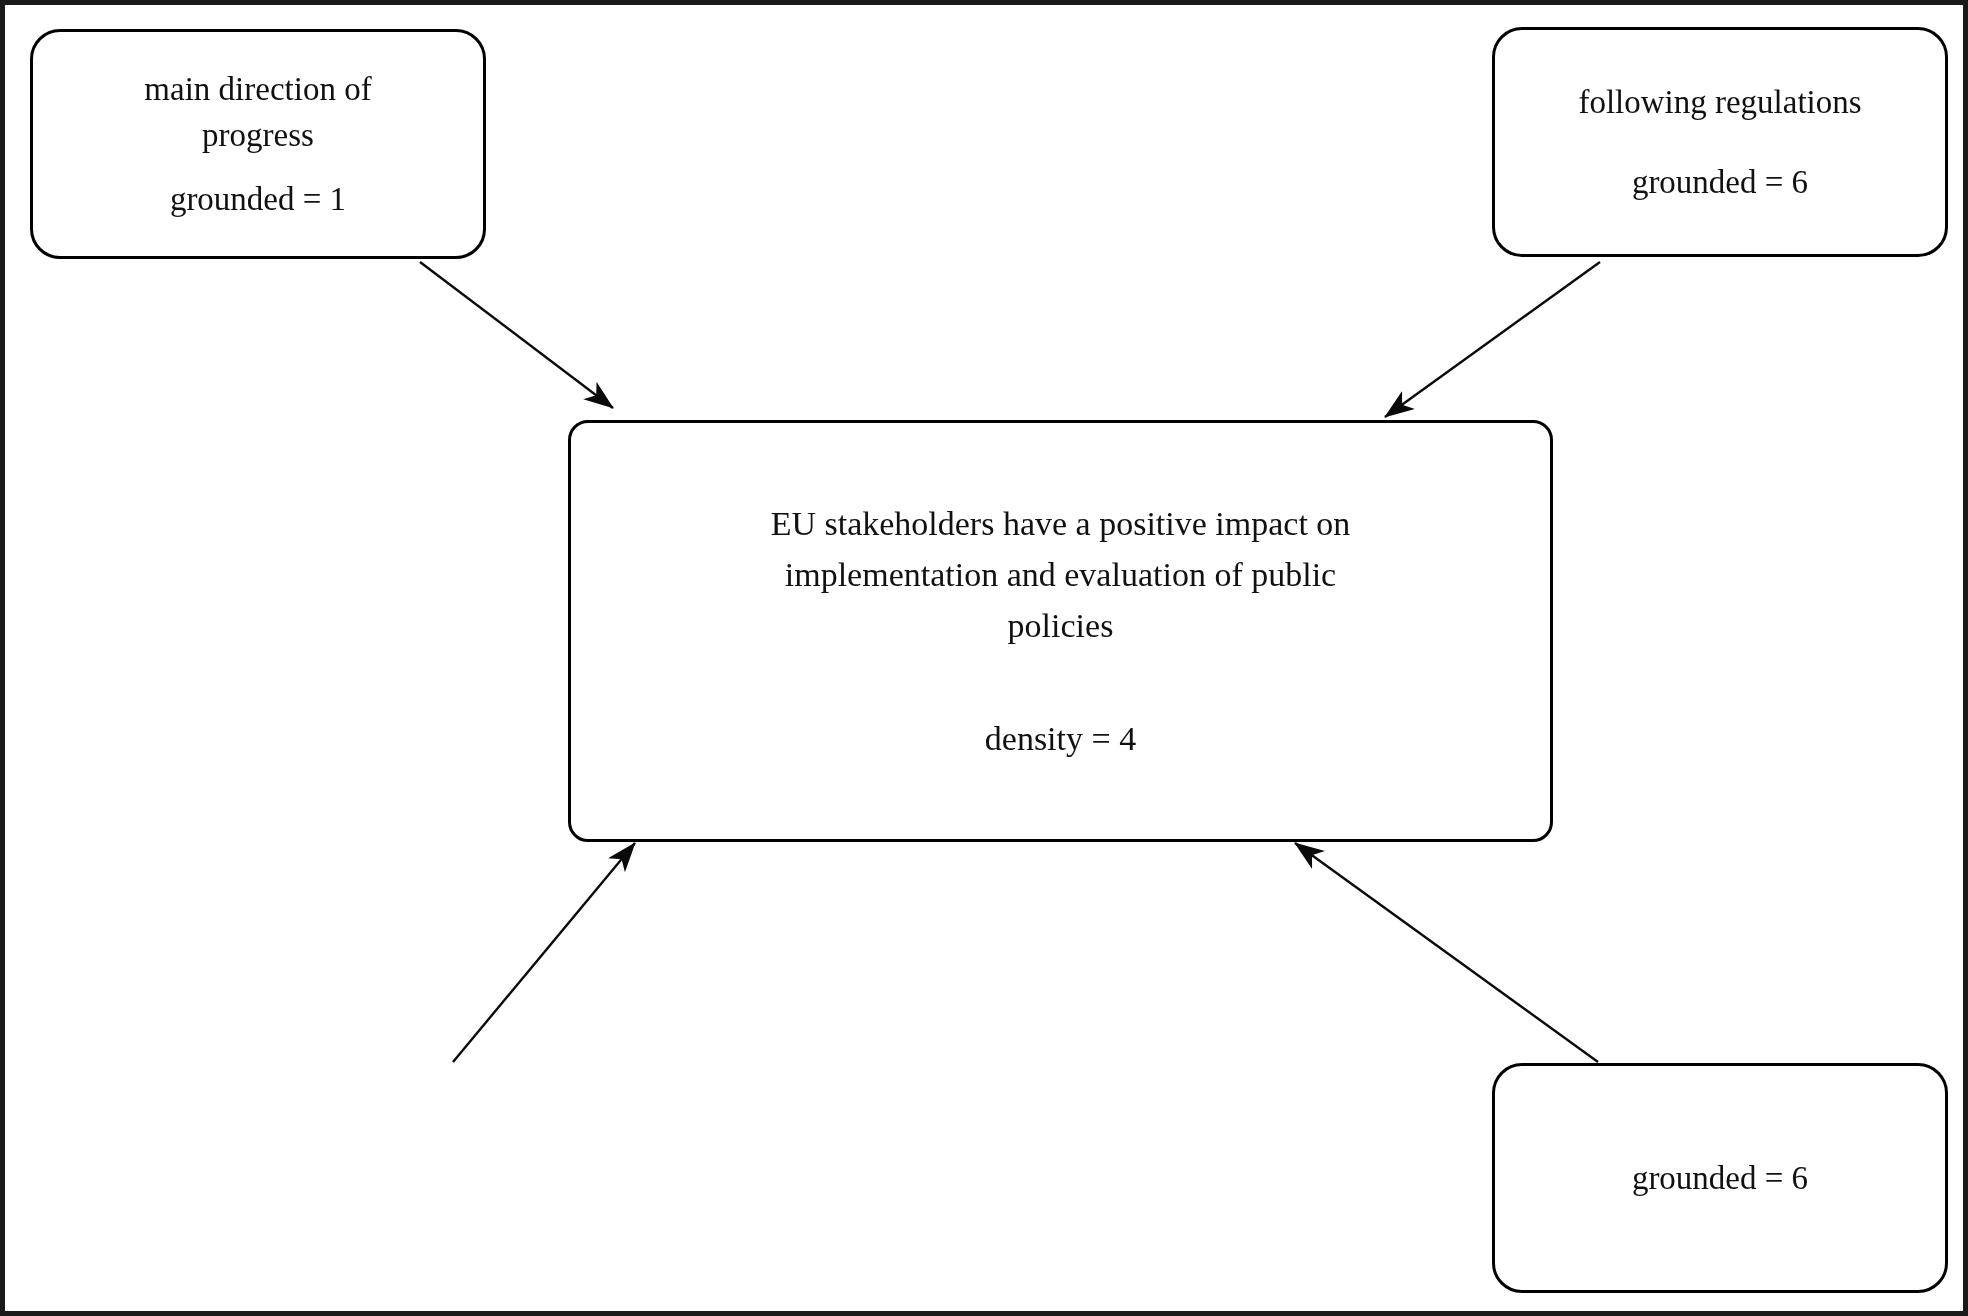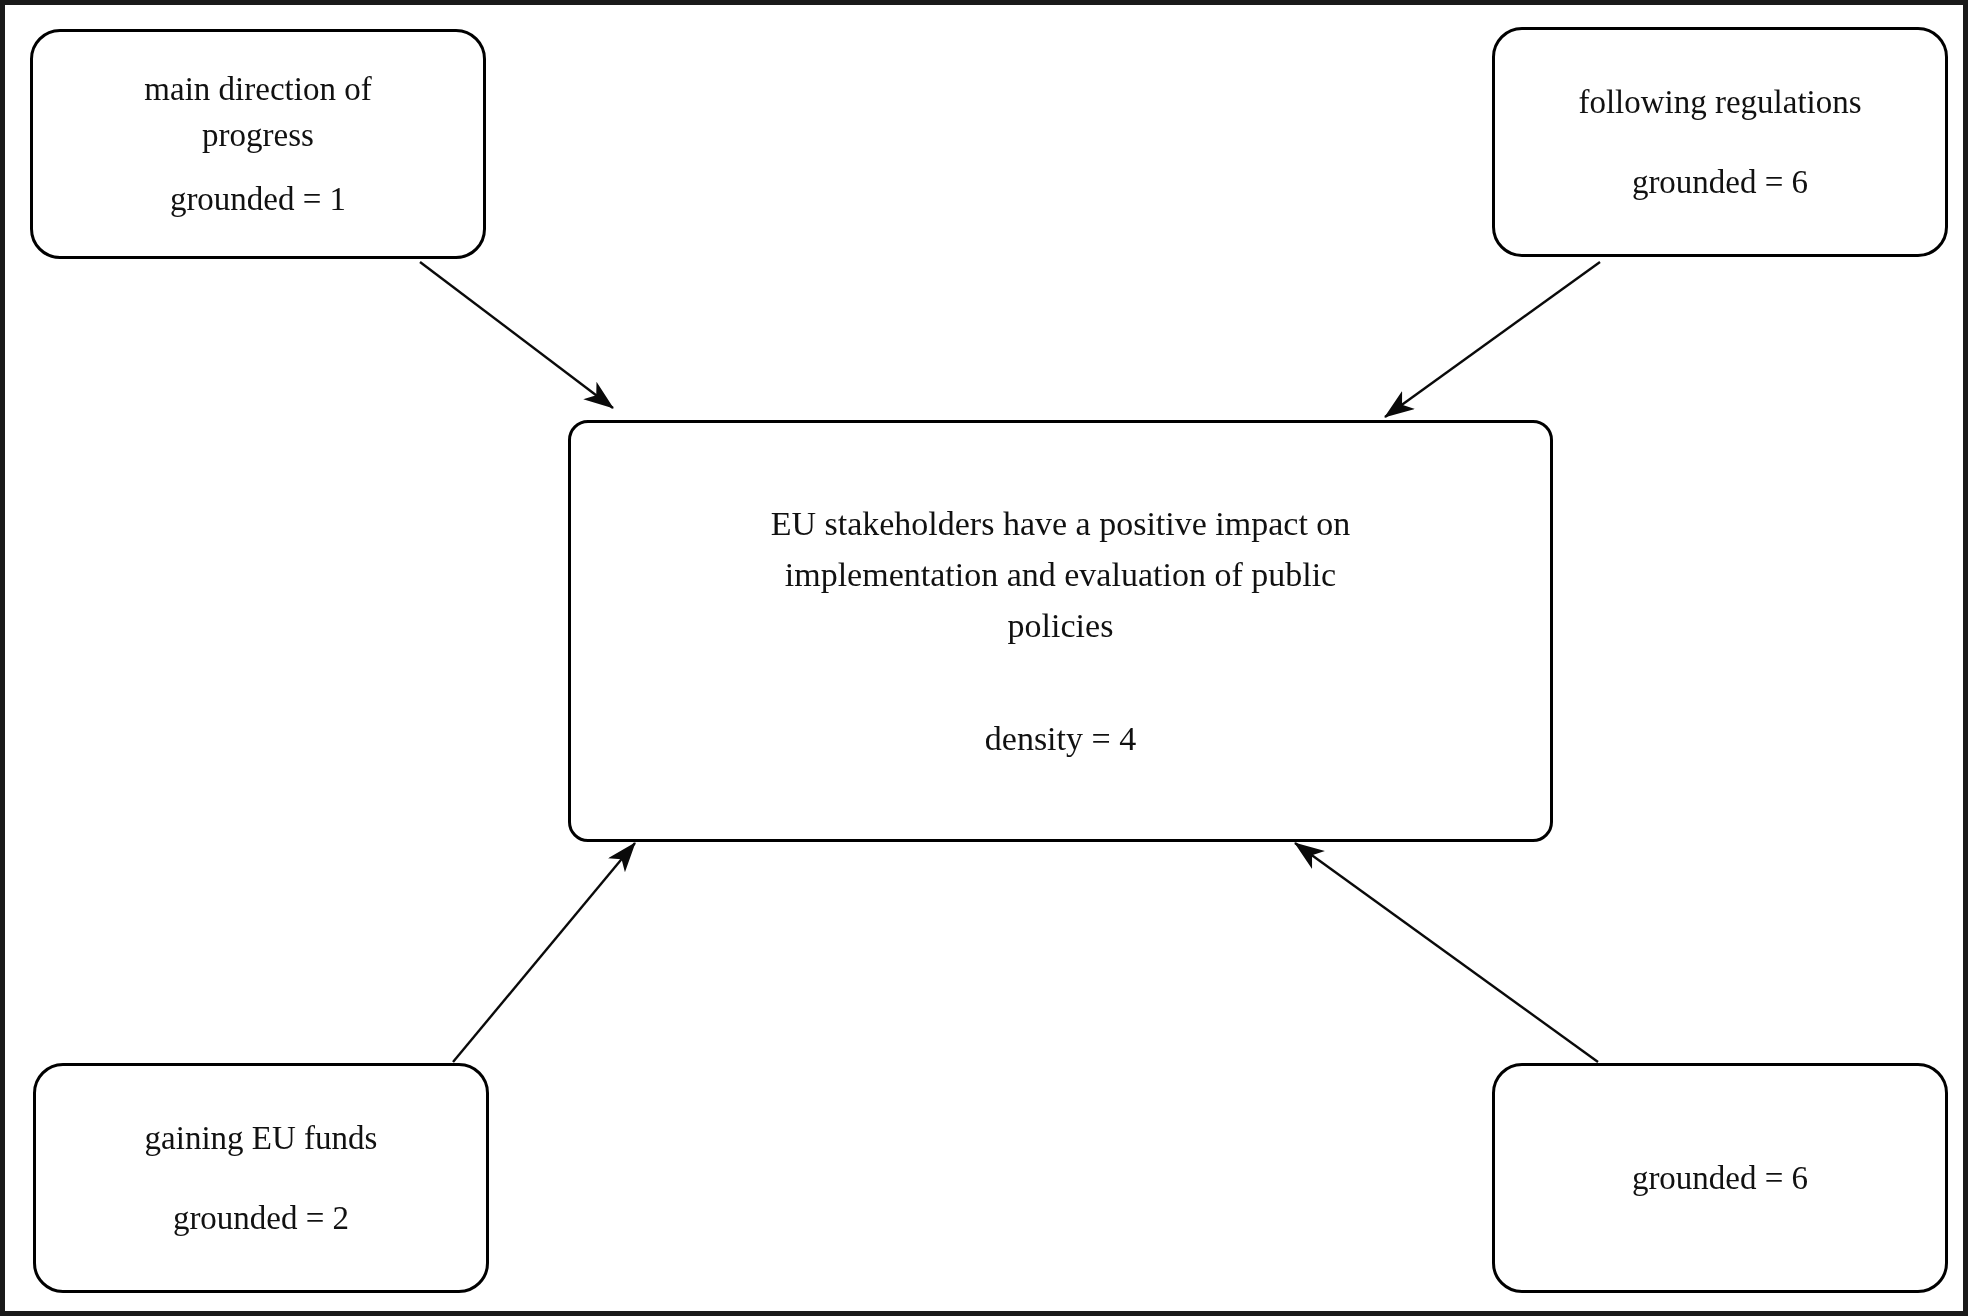--- a/index.html
+++ b/index.html
@@ -97,22 +97,18 @@
     <div class="node-metric">grounded = 6</div>
   </div>
 
   <div class="node node-center">
     <div class="node-title">EU stakeholders have a positive impact on
 implementation and evaluation of public
 policies</div>
     <div class="node-metric">density = 4</div>
   </div>
 
-  <div class="node node-corner pos-bottom-left">
-    <div class="node-title">gaining EU funds</div>
-    <div class="node-metric">grounded = 2</div>
-  </div>
 
   <div class="node node-corner pos-bottom-right">
     <div class="node-metric">grounded = 6</div>
   </div>
 
 </div>
 
 </body></html>

